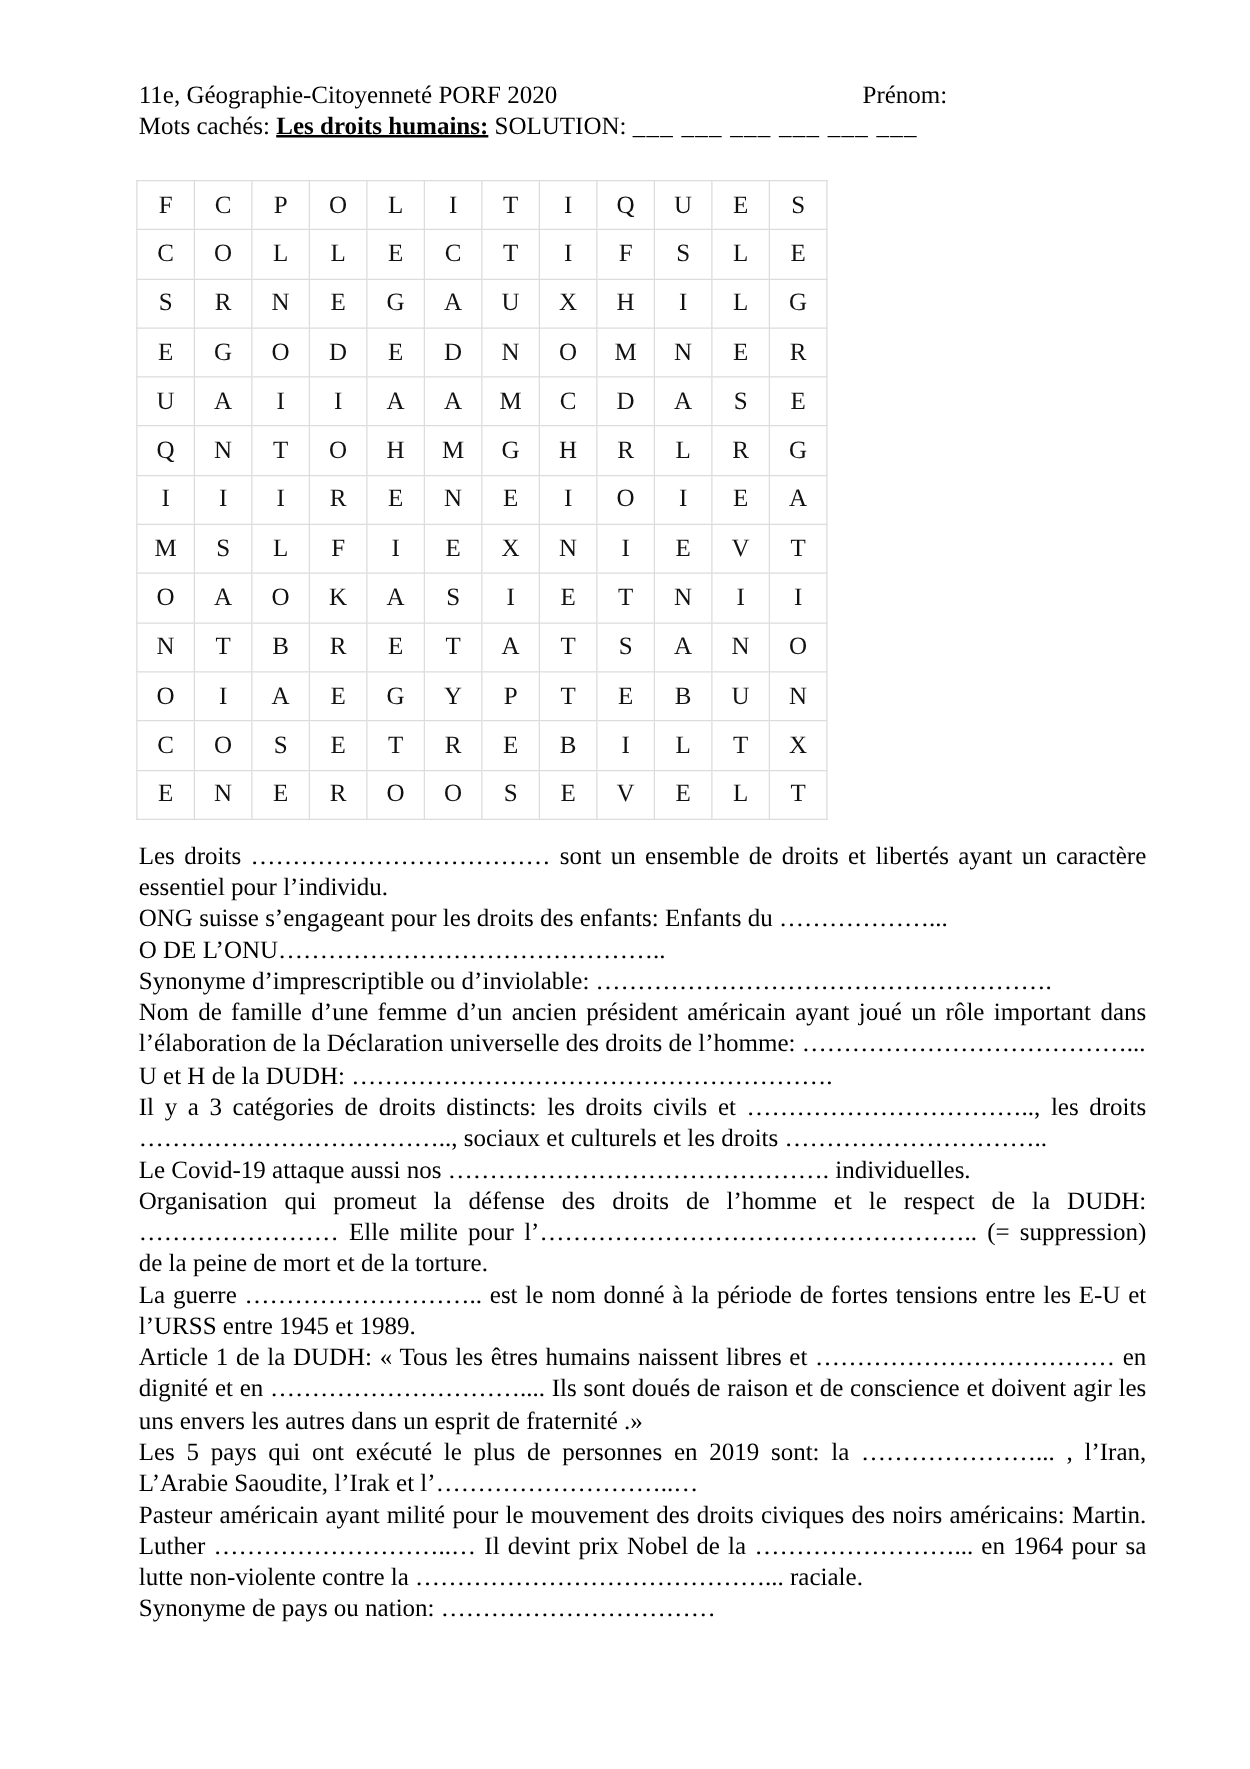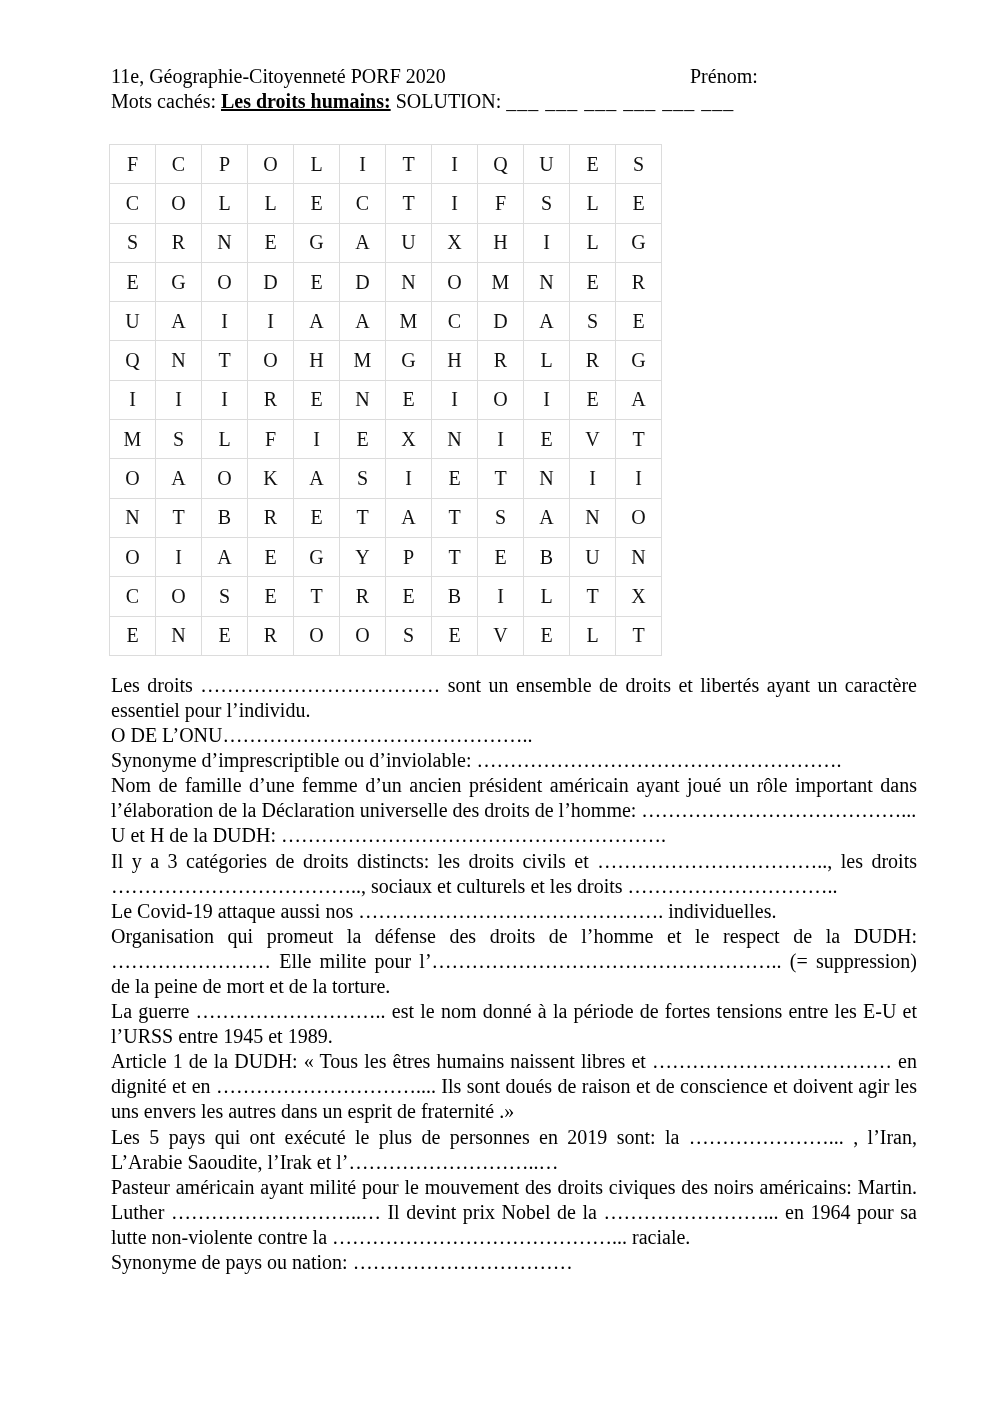--- a/index.html
+++ b/index.html
@@ -249,20 +249,21 @@
           <td>V</td>
           <td>E</td>
           <td>L</td>
           <td>T</td>
         </tr>
       </tbody>
   </table>
 
   <div class="clues">
       <p class="clue">Les droits ……………………………… sont un ensemble de droits et libertés ayant un caractère essentiel pour l’individu.</p>
+      <p class="clue">ONG suisse s’engageant pour les droits des enfants: Enfants du ………………...</p>
       <p class="clue">O DE L’ONU………………………………………..</p>
       <p class="clue">Synonyme d’imprescriptible ou d’inviolable: ……………………………………………….</p>
       <p class="clue">Nom de famille d’une femme d’un ancien président américain ayant joué un rôle important dans l’élaboration de la Déclaration universelle des droits de l’homme: …………………………………...</p>
       <p class="clue">U et H de la DUDH: ………………………………………………….</p>
       <p class="clue">Il y a 3 catégories de droits distincts: les droits civils et …………………………….., les droits ……………………………….., sociaux et culturels et les droits …………………………..</p>
       <p class="clue">Le Covid-19 attaque aussi nos ………………………………………. individuelles.</p>
       <p class="clue">Organisation qui promeut la défense des droits de l’homme et le respect de la DUDH: …………………… Elle milite pour l’…………………………………………….. (= suppression) de la peine de mort et de la torture.</p>
       <p class="clue">La guerre ……………………….. est le nom donné à la période de fortes tensions entre les E-U et l’URSS entre 1945 et 1989.</p>
       <p class="clue">Article 1 de la DUDH: « Tous les êtres humains naissent libres et ……………………………… en dignité et en ………………………….... Ils sont doués de raison et de conscience et doivent agir les uns envers les autres dans un esprit de fraternité .»</p>
       <p class="clue">Les 5 pays qui ont exécuté le plus de personnes en 2019 sont: la …………………... , l’Iran, L’Arabie Saoudite, l’Irak et l’………………………..…</p>

